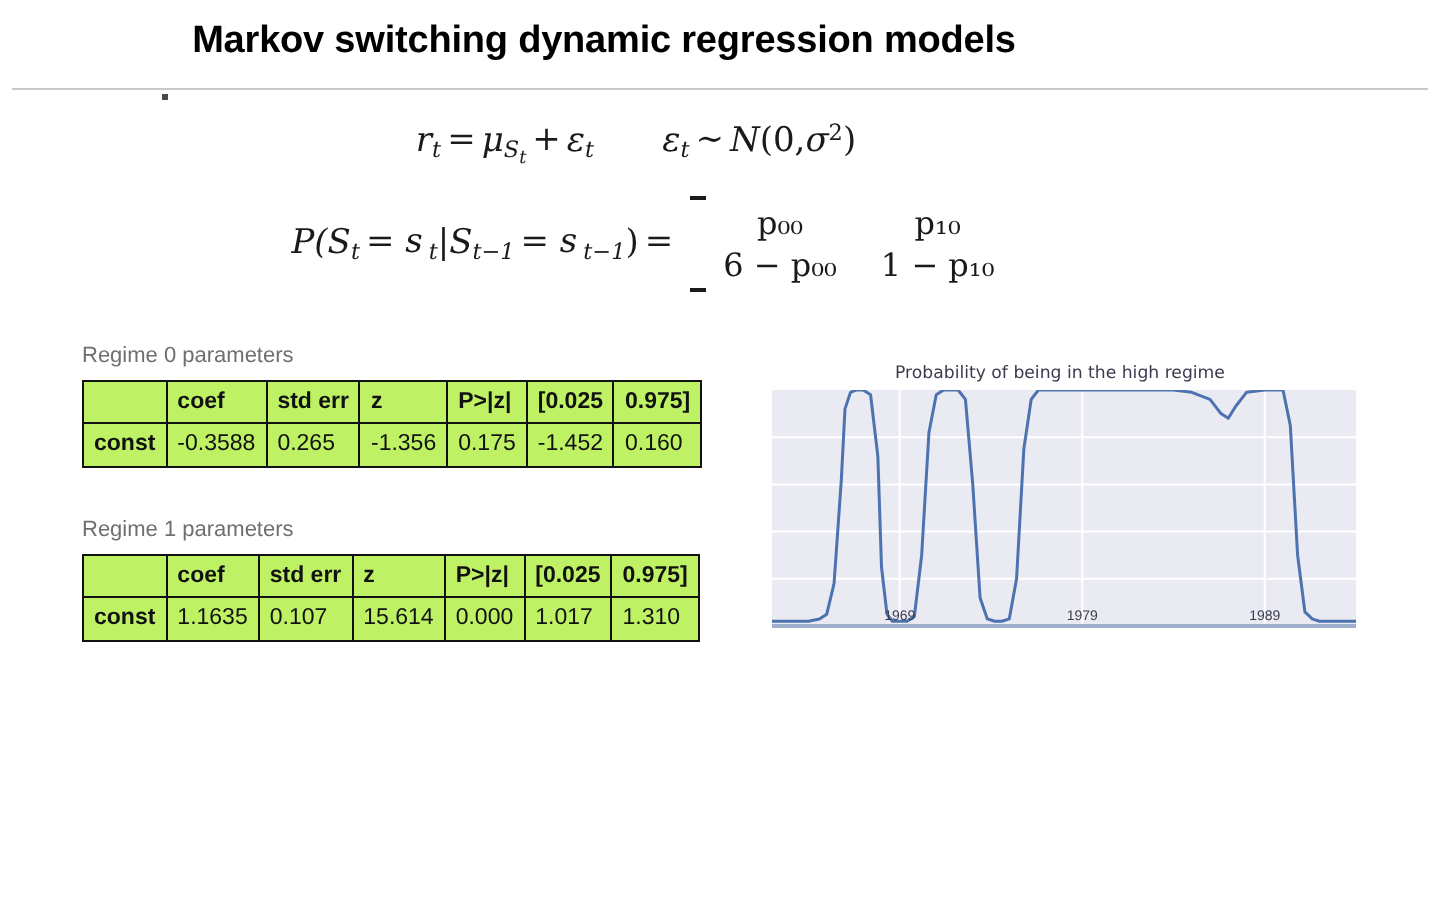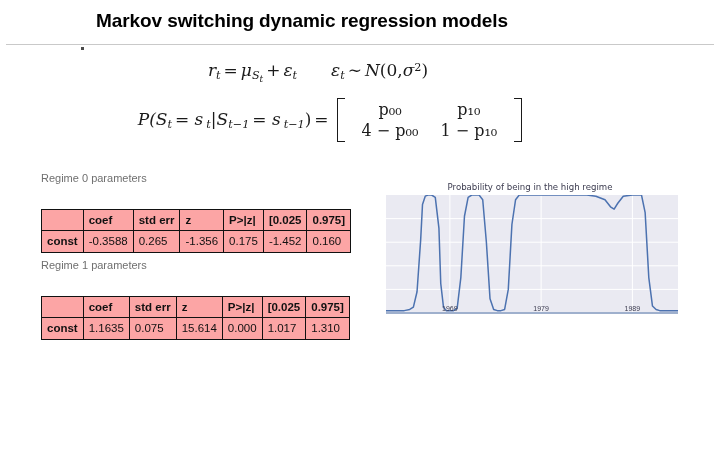--- a/index.html
+++ b/index.html
@@ -79,20 +79,21 @@
   }
   .gap-wide { display: inline-block; width: 34px; }
   .op { padding: 0 3px; }
 
   
   .matrix-wrap {
     display: inline-flex;
     align-items: center;
     vertical-align: middle;
     margin-left: 5px;
+    flex-direction: column;
   }
   .bracket {
     display: inline-block;
     width: 7px;
     align-self: stretch;
     border-top: 1.6px solid #1a1a1a;
     border-bottom: 1.6px solid #1a1a1a;
   }
   .bracket.left  { border-left: 1.6px solid #1a1a1a; }
   .bracket.right { border-right: 1.6px solid #1a1a1a; }
@@ -115,22 +116,21 @@
     position: absolute;
     font-size: 11px;
     color: #6f6f6f;
     font-family: "Liberation Sans", sans-serif;
   }
   .results-table {
     position: absolute;
     border-collapse: collapse;
     font-size: 11.5px;
     color: #111111;
-    background: #fca5a5;
-    margin-top: 19px;
+    background: #bef264;
   }
   .results-table th,
   .results-table td {
     border: 1px solid #111111;
     padding: 3px 5px 3px 5px;
     text-align: left;
     white-space: nowrap;
     line-height: 1.25;
   }
   .results-table th {
@@ -215,21 +215,21 @@
   <span class="mvar">P(S</span><span class="sub mvar">t</span><span class="op mvar">= s</span><span class="sub mvar">t</span><span class="mvar">|S</span><span class="sub mvar">t−1</span><span class="op mvar">= s</span><span class="sub mvar">t−1</span><span>)</span><span class="op">=</span><span class="matrix-wrap">
       <span class="bracket left"></span>
       <span class="matrix-body">
         <table>
           <tbody>
     <tr>
       <td>p₀₀</td>
       <td>p₁₀</td>
     </tr>
     <tr>
-      <td>4 − p₀₀</td>
+      <td>6 − p₀₀</td>
       <td>1 − p₁₀</td>
     </tr>
   </tbody>
         </table>
       </span>
       <span class="bracket right"></span>
     </span>
 </div>
 
 <div class="results-caption" id="caption-regime0">Regime 0 parameters</div>
@@ -268,21 +268,21 @@
       <th>z</th>
       <th>P&gt;|z|</th>
       <th>[0.025</th>
       <th>0.975]</th>
     </tr>
   </thead>
   <tbody>
     <tr>
       <td class="rowhead">const</td>
       <td>1.1635</td>
-      <td>0.075</td>
+      <td>0.107</td>
       <td>15.614</td>
       <td>0.000</td>
       <td>1.017</td>
       <td>1.310</td>
     </tr>
   </tbody>
 </table>
 
 <div id="chart-figure">
   <div id="chart-title">Probability of being in the high regime</div>

